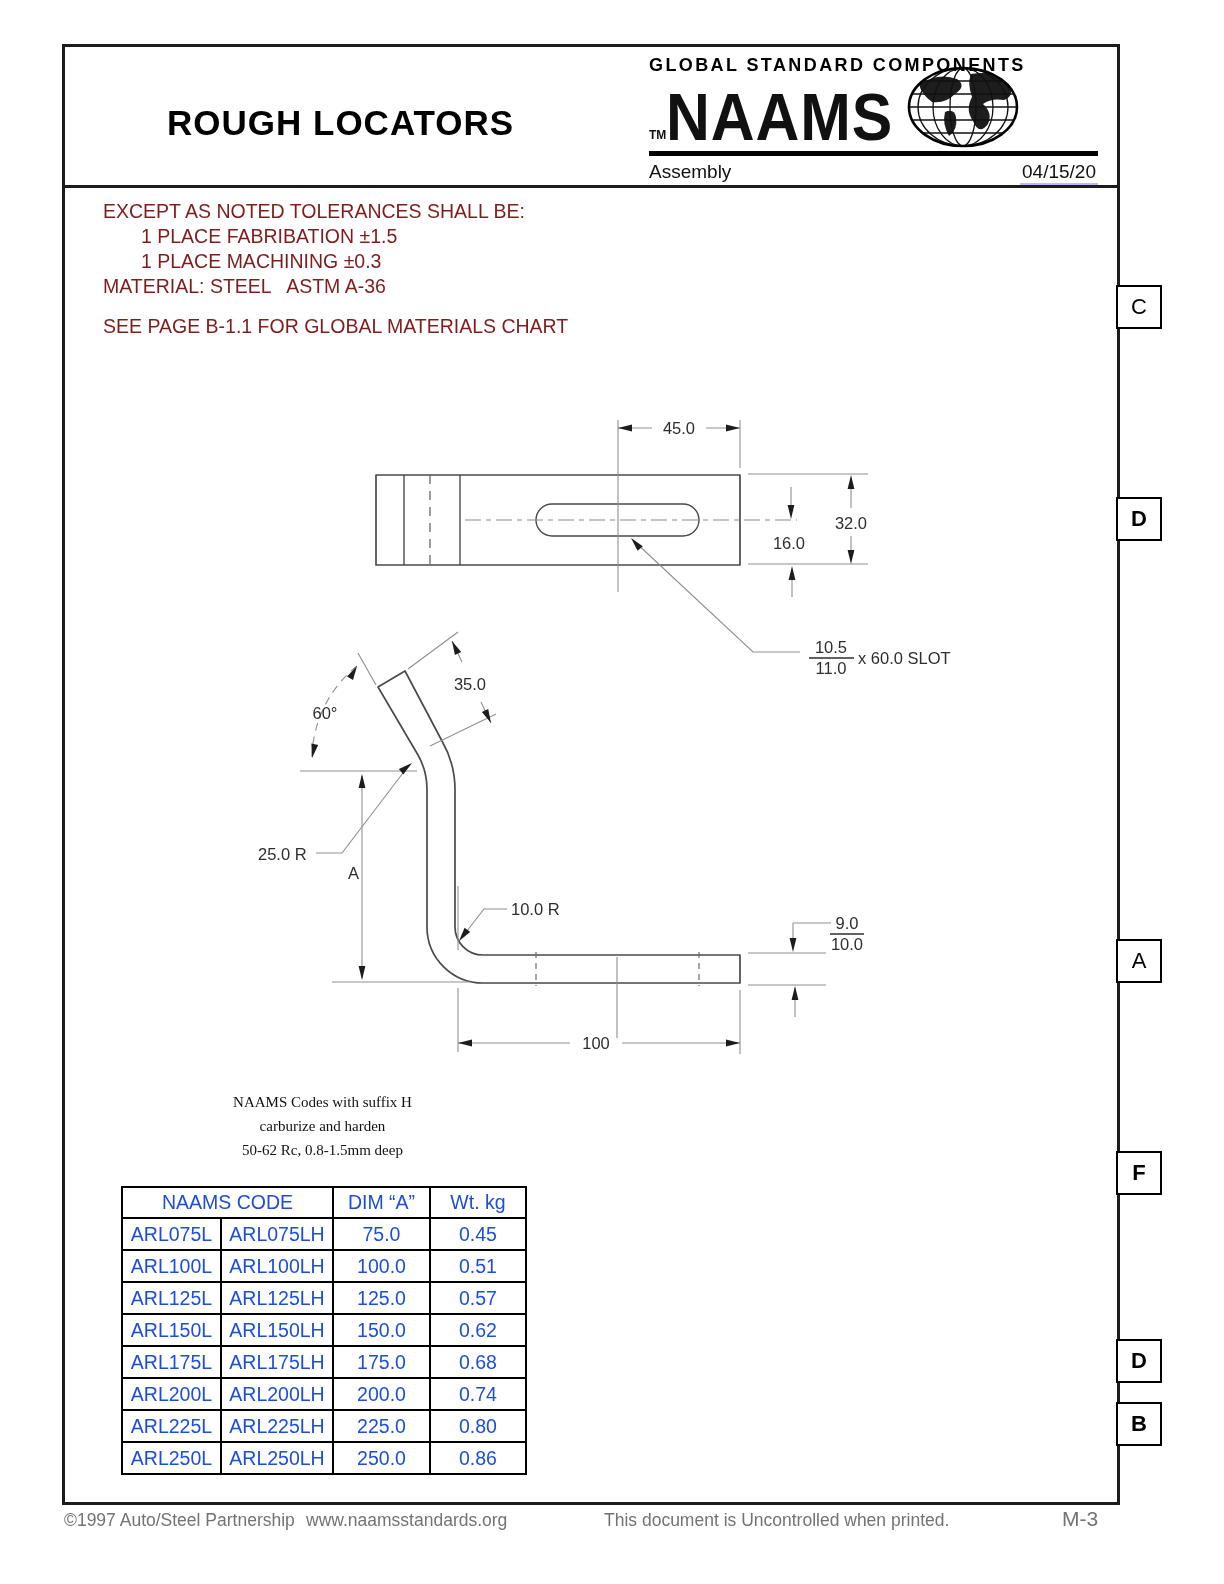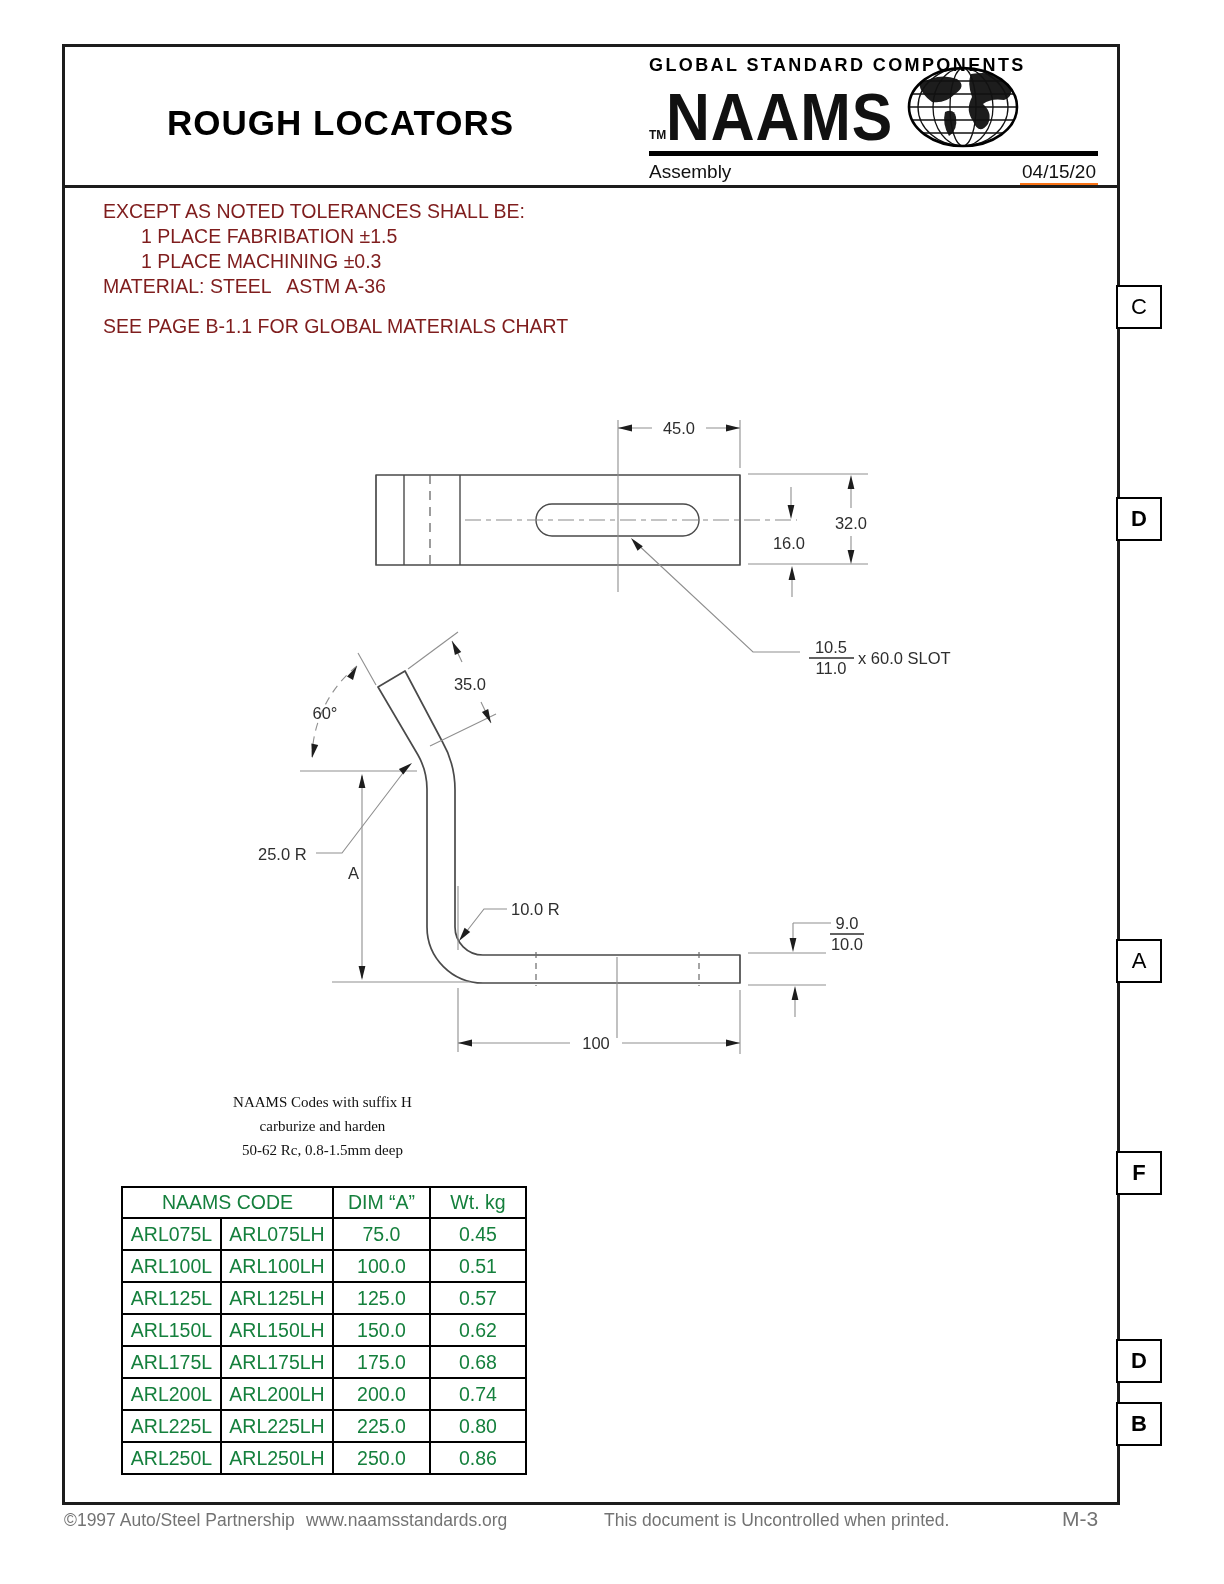--- a/index.html
+++ b/index.html
@@ -10,38 +10,38 @@
   .header{position:absolute;left:0;top:0;width:100%;height:138px;border-bottom:3px solid #1c1c1c;}
   .title{position:absolute;left:102px;top:56px;font-size:35px;font-weight:bold;letter-spacing:1px;color:#000;}
   .brand{position:absolute;left:584px;top:8px;width:449px;}
   .brand-top{font-size:18px;font-weight:bold;letter-spacing:2.4px;color:#000;white-space:nowrap;}
   .brand-row{display:flex;align-items:flex-end;margin-top:0px;height:72px;}
   .tm{font-size:12px;font-weight:bold;margin-bottom:6px;}
   .naams{font-size:66px;font-weight:bold;letter-spacing:1px;line-height:62px;transform:scaleX(.92);transform-origin:left bottom;}
   .globe{margin-left:-8px;}
   .brand-rule{height:5px;background:#000;margin-top:3px;}
   .brand-bottom{display:flex;justify-content:space-between;margin-top:5px;font-size:19px;}
-  .date{border-bottom:2px solid #f97316;padding:0 2px;}
+  .date{border-bottom:2px solid #c4b5fd;padding:0 2px;}
   .notes{position:absolute;left:38px;top:152px;width:600px;font-size:19.5px;line-height:25px;color:#7f1d1d;}
   .notes p{margin:0;}
   .notes .indent{padding-left:38px;}
   .notes .gap{margin-top:15px;}
   .drawing{position:absolute;left:0;top:0;pointer-events:none;}
   .drawing text{font-family:"Liberation Sans",sans-serif;font-size:16.5px;fill:#2e2e2e;}
   .part{stroke:#4a4a4a;stroke-width:1.7;fill:none;stroke-linejoin:round;}
   .part2{stroke:#4a4a4a;stroke-width:1.4;fill:none;}
   .thin{stroke:#8f8f8f;stroke-width:1.1;fill:none;}
   .cline{stroke:#8a8a8a;stroke-width:1.1;fill:none;stroke-dasharray:16 5 5 5;}
   .dashl{stroke:#5a5a5a;stroke-width:1.2;fill:none;stroke-dasharray:9 7;}
   .dasht{stroke:#6a6a6a;stroke-width:1.2;fill:none;stroke-dasharray:6 5;}
   .arr{fill:#1d1d1d;stroke:none;}
   .note-serif{position:absolute;left:150px;top:1090px;width:345px;text-align:center;
       font-family:"Liberation Serif",serif;font-size:15px;line-height:24px;color:#111;}
   .spec-table{position:absolute;left:121px;top:1186px;border-collapse:collapse;
-      font-size:19.5px;color:#15803d;background:#fff;}
+      font-size:19.5px;color:#1d4ed8;background:#fff;}
   .spec-table th,.spec-table td{border:2px solid #000;text-align:center;font-weight:normal;
       padding:0;height:30px;}
   .spec-table th{height:29px;}
   .c1{width:97px;}.c2{width:110px;}.c3{width:95px;}.c4{width:94px;}
   .margin-tab{position:absolute;left:1116px;width:46px;height:44px;background:#fff;
       border:2.5px solid #000;box-sizing:border-box;text-align:center;line-height:39px;
       font-size:22px;font-weight:bold;color:#000;}
   .margin-tab.light{font-weight:normal;}
   .footer-item{position:absolute;top:1510px;font-size:17.5px;color:#737373;white-space:nowrap;}
   .pageno{font-size:21px;top:1507px;}

